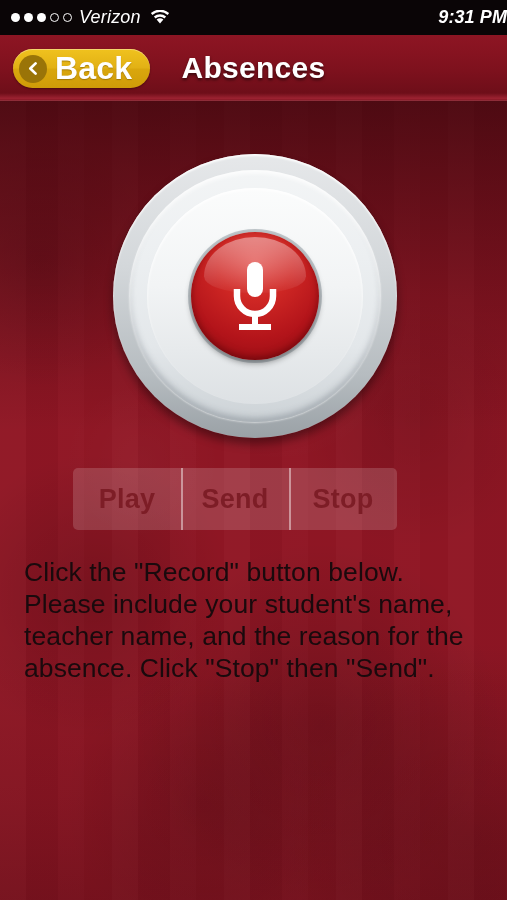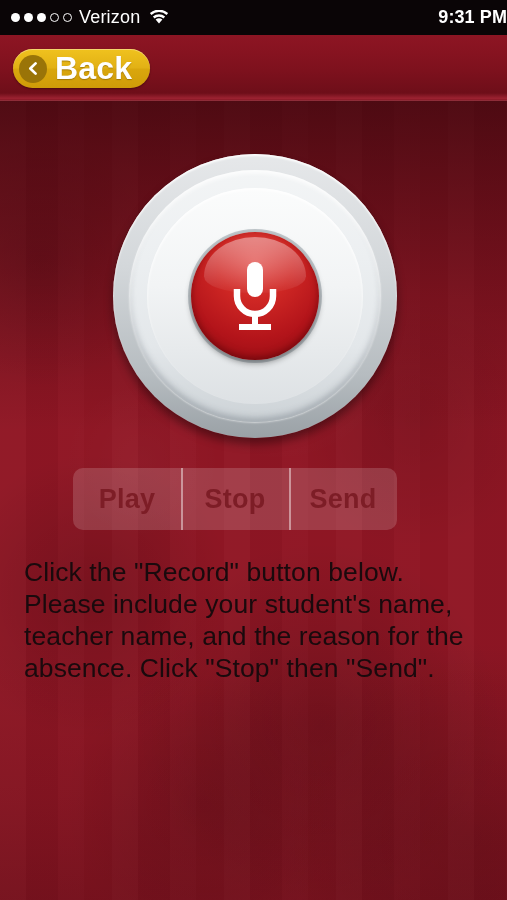--- a/index.html
+++ b/index.html
@@ -24,20 +24,21 @@
   #status-bar {
     position: absolute;
     top: 0; left: 0;
     width: 507px;
     height: 35px;
     background: #0a0506;
     color: #ffffff;
     display: flex;
     align-items: center;
     z-index: 40;
+    font-style: italic;
   }
   .sb-left {
     display: flex;
     align-items: center;
     padding-left: 11px;
     flex: 1 1 auto;
   }
   .sb-center {
     position: absolute;
     left: 0; right: 0;
@@ -289,21 +290,21 @@
   }
   .mic-svg { position: relative; z-index: 2; }
 
   
   #transport-controls {
     position: absolute;
     left: 73px;
     top: 367px;        
     width: 324px;
     height: 62px;
-    border-radius: 10px;
+    border-radius: 5px;
     background: rgba(255,255,255,0.16);
     display: flex;
     overflow: hidden;
     z-index: 6;
   }
   .seg {
     flex: 1 1 0;
     display: flex;
     align-items: center;
     justify-content: center;
@@ -365,20 +366,21 @@
 
   <div id="nav-bar">
     <div id="back-button">
       <span class="back-circle">
         <svg width="15" height="15" viewBox="0 0 15 15">
           <path d="M9.6 2.4 L4.3 7.5 L9.6 12.6" stroke="#ffffff" stroke-width="2.7" fill="none" stroke-linecap="round" stroke-linejoin="round"></path>
         </svg>
       </span>
       <span id="back-label">Back</span>
     </div>
+    <div id="nav-title">Absences</div>
   </div>
 
   <div id="content">
     <div id="stripes"></div>
     <div id="grunge"></div>
     <div id="topshade"></div>
     <div id="bottomshade"></div>
 
     <div id="record-button">
       <div class="dial-ring2">
@@ -393,23 +395,23 @@
           </div>
         </div>
       </div>
     </div>
 
     <div id="transport-controls">
       <div class="seg">
         <span>Play</span>
       </div>
       <div class="seg">
+        <span>Send</span>
+      </div>
+      <div class="seg">
         <span>Stop</span>
       </div>
-      <div class="seg">
-        <span>Send</span>
-      </div>
     </div>
 
     <div id="instructions">Click the "Record" button below. Please include your student's name, teacher name, and the reason for the absence. Click "Stop" then "Send".</div>
   </div>
 
 </div>
 
 </body></html>

